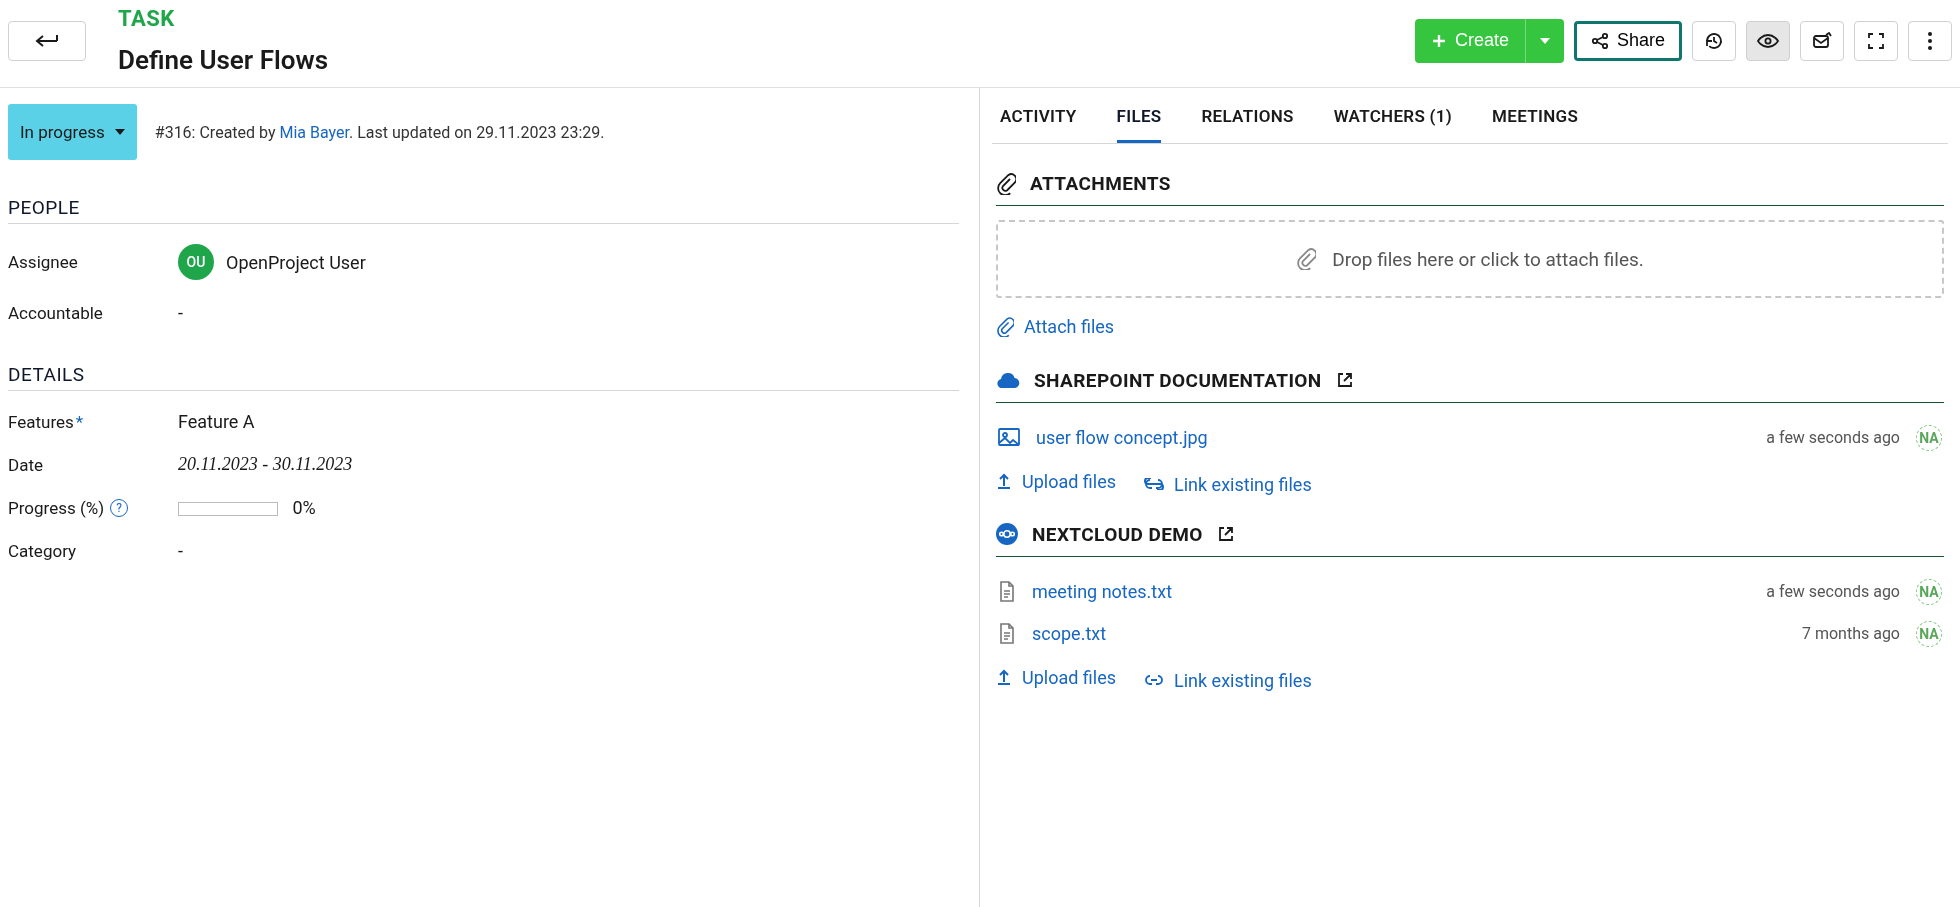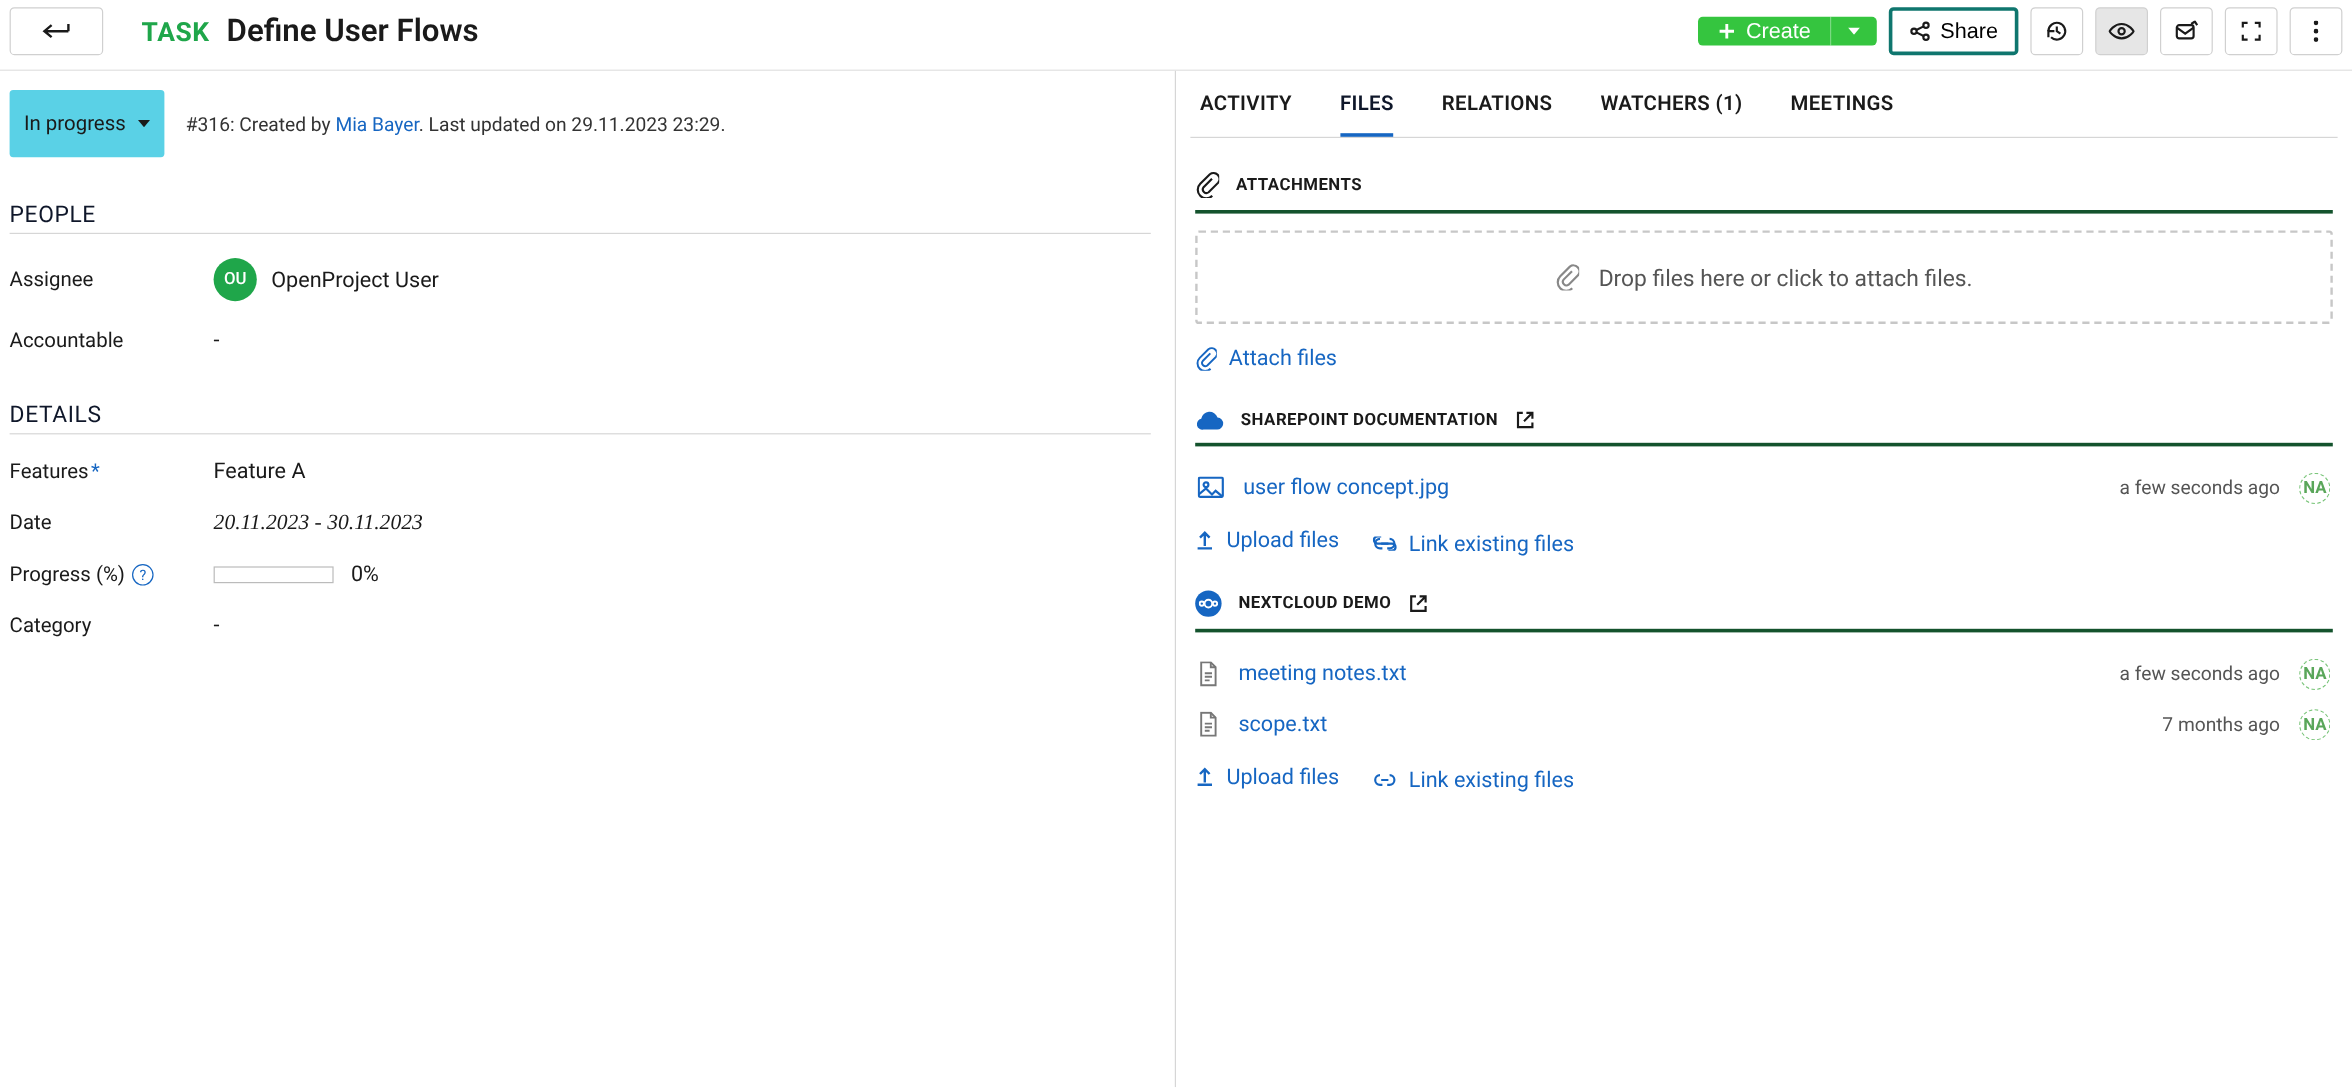--- a/index.html
+++ b/index.html
@@ -27,20 +27,21 @@
     display: flex;
     align-items: center;
     justify-content: center;
     cursor: pointer;
   }
   .title-block {
     display: flex;
     align-items: baseline;
     gap: 14px;
     margin-left: 32px;
+    flex-direction: column;
   }
   .task-type {
     color: #1fa64a;
     font-weight: 700;
     font-size: 22px;
     letter-spacing: 0.5px;
   }
   .task-title {
     font-size: 26px;
     font-weight: 600;
@@ -48,21 +49,21 @@
   }
   .topbar-spacer { flex: 1; }
   .topbar-actions {
     display: flex;
     align-items: center;
     gap: 10px;
   }
   .btn-create {
     display: flex;
     align-items: center;
-    height: 24px;
+    height: 44px;
     background: #35c53f;
     border: none;
     border-radius: 4px;
     color: #fff;
     font-size: 18px;
     font-weight: 500;
     cursor: pointer;
     padding: 0;
   }
   .btn-create .main {
@@ -230,24 +231,24 @@
   .tab.active {
     color: #0f172a;
     border-bottom-color: #1666c2;
   }
 
   .panel-section { margin-top: 28px; padding: 0 4px; }
   .panel-heading {
     display: flex;
     align-items: center;
     gap: 14px;
-    font-size: 14px;
+    font-size: 19px;
     font-weight: 700;
     letter-spacing: 0.4px;
-    border-bottom: 3px solid #14532d;
+    border-bottom: 1px solid #14532d;
     padding-bottom: 10px;
     margin-bottom: 14px;
   }
 
   .dropzone {
     border: 2px dashed #c7c7c7;
     border-radius: 3px;
     color: #555;
     font-size: 19px;
     display: flex;

